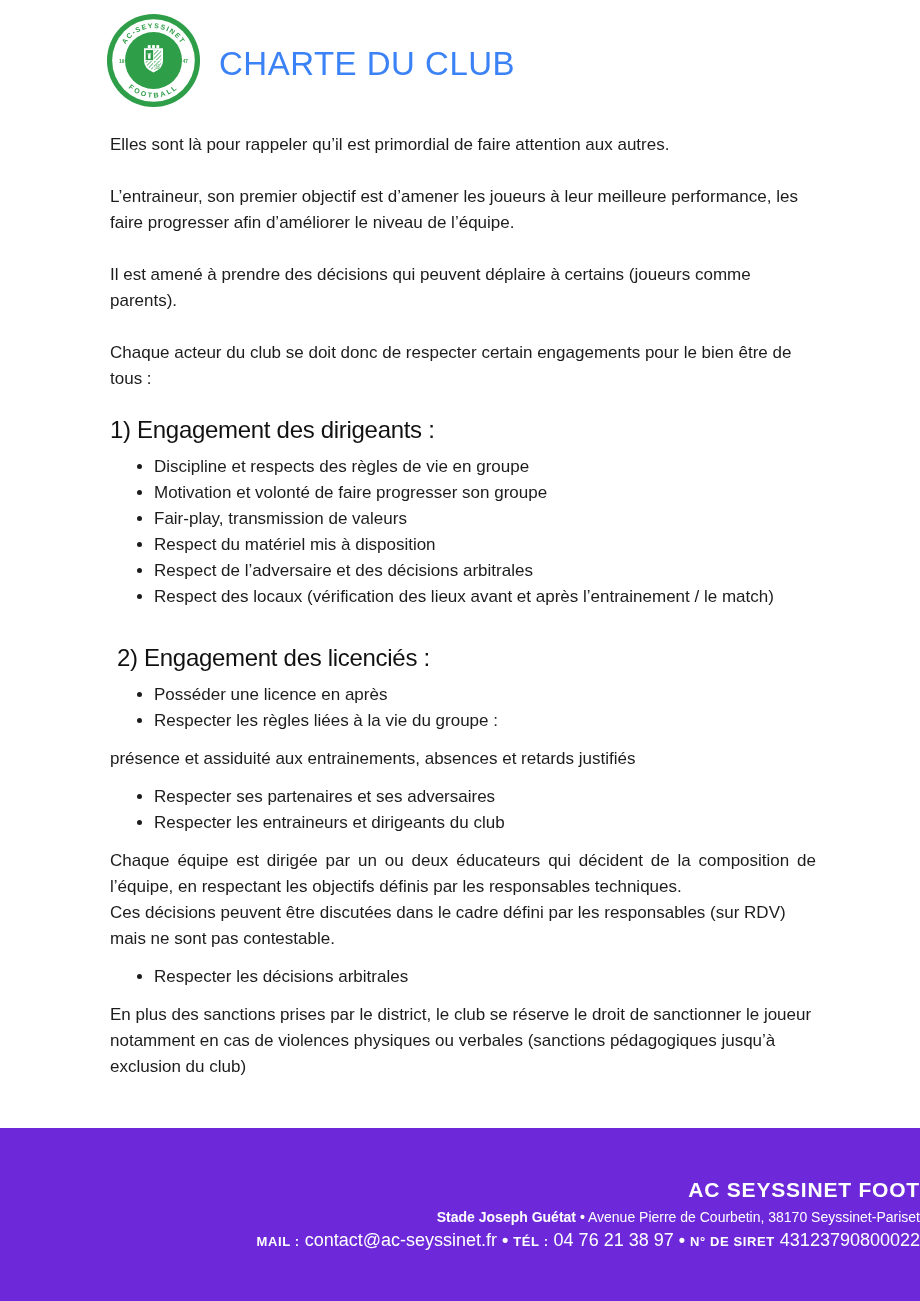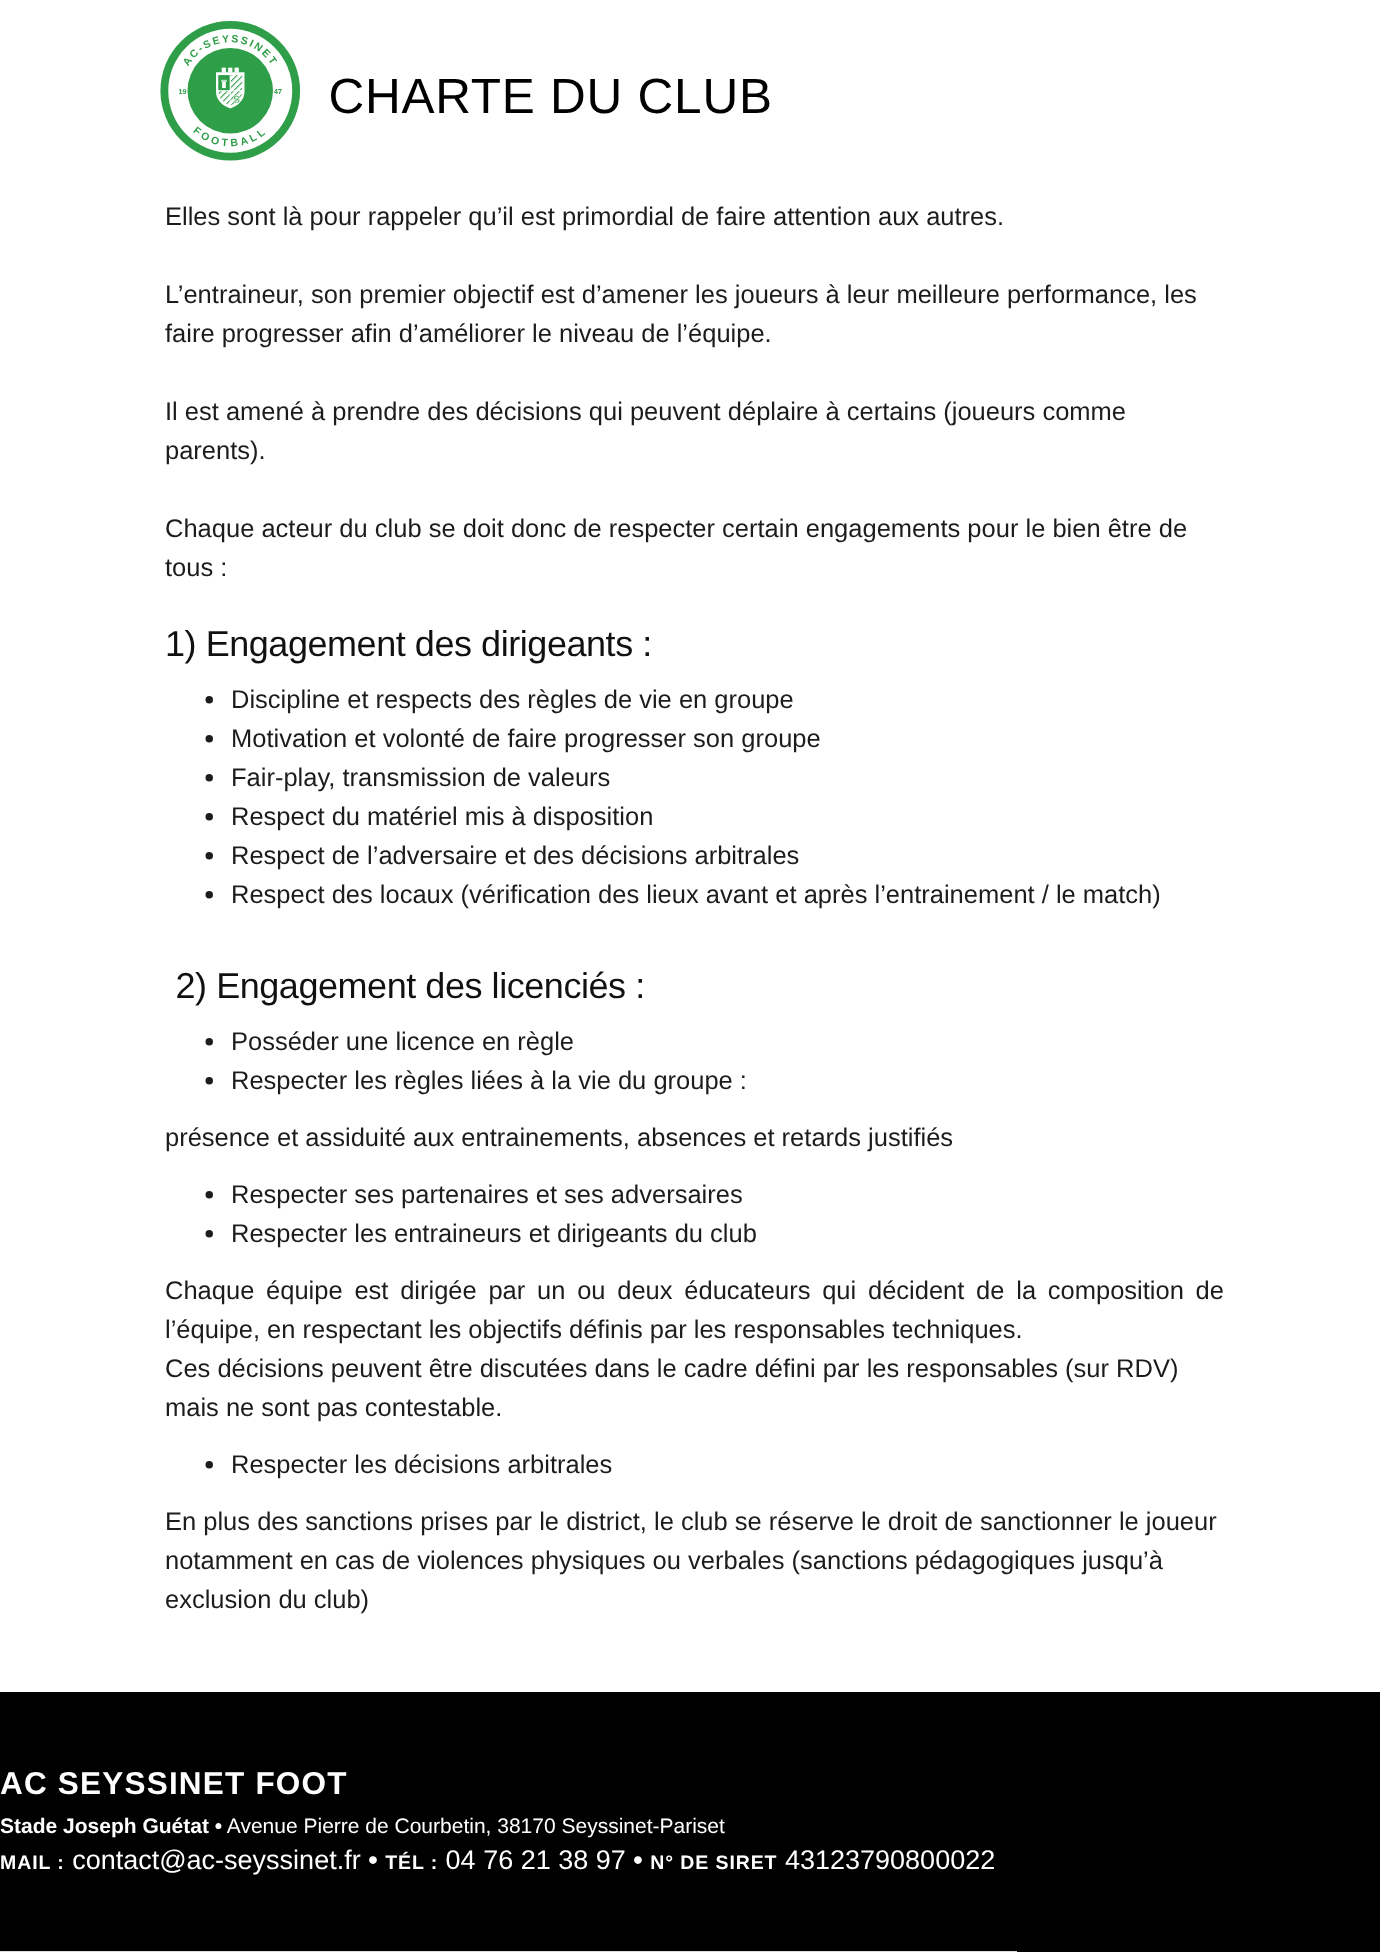--- a/index.html
+++ b/index.html
@@ -18,21 +18,21 @@
     top:13px;
     left:106px;
     display:flex;
     align-items:center;
     gap:18px;
   }
   .logo{width:95px;height:95px;flex:0 0 auto;}
   .page-title{
     font-size:33px;
     font-weight:500;
-    color:#000000;
+    color:#3b82f6;
     letter-spacing:0.5px;
     margin-top:6px;
     white-space:nowrap;
   }
   
   .content{
     position:absolute;
     top:132px;
     left:110px;
     width:706px;
@@ -58,23 +58,23 @@
   }
   .content li{margin:0;line-height:26px;}
   .content li.justify{text-align:justify;}
   
   .footer{
     position:absolute;
     left:0;
     top:1128px;
     width:920px;
     height:173px;
-    background:#000000;
+    background:#6d28d9;
     color:#ffffff;
-    text-align:left;
+    text-align:right;
     box-sizing:border-box;
     padding-top:50px;
   }
   .footer .club-name{
     font-size:21px;
     font-weight:700;
     letter-spacing:0.8px;
   }
   .footer .addr-line{
     margin-top:7px;
@@ -159,21 +159,21 @@
       <li>Discipline et respects des règles de vie en groupe</li>
       <li>Motivation et volonté de faire progresser son groupe</li>
       <li>Fair-play, transmission de valeurs</li>
       <li>Respect du matériel mis à disposition</li>
       <li>Respect de l’adversaire et des décisions arbitrales</li>
       <li class="justify">Respect des locaux (vérification des lieux avant et après l’entrainement / le match)</li>
     </ul>
 
     <h2 class="section-heading indent">2) Engagement des licenciés :</h2>
     <ul>
-      <li>Posséder une licence en règle</li>
+      <li>Posséder une licence en après</li>
       <li>Respecter les règles liées à la vie du groupe :</li>
     </ul>
     <p class="flush">présence et assiduité aux entrainements, absences et retards justifiés</p>
     <ul>
       <li>Respecter ses partenaires et ses adversaires</li>
       <li>Respecter les entraineurs et dirigeants du club</li>
     </ul>
     <p class="flush justify">Chaque équipe est dirigée par un ou deux éducateurs qui décident de la composition de l’équipe, en respectant les objectifs définis par les responsables techniques.</p>
     <p class="flush">Ces décisions peuvent être discutées dans le cadre défini par les responsables (sur RDV) mais ne sont pas contestable.</p>
     <ul>

